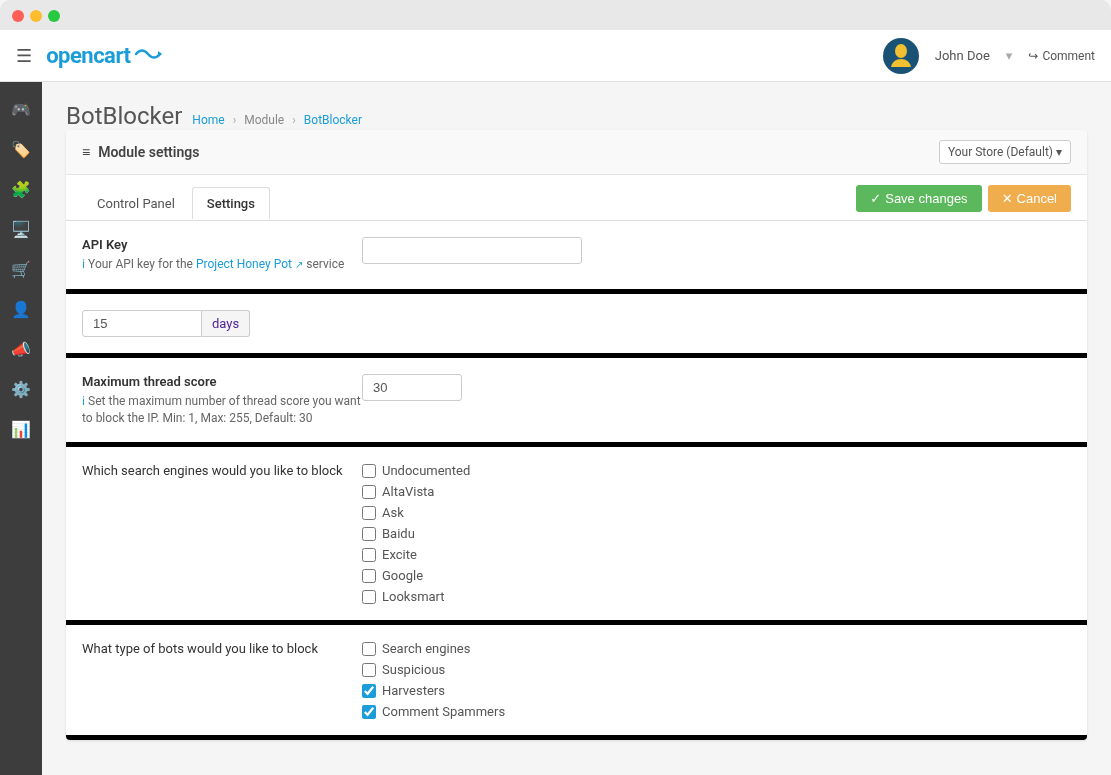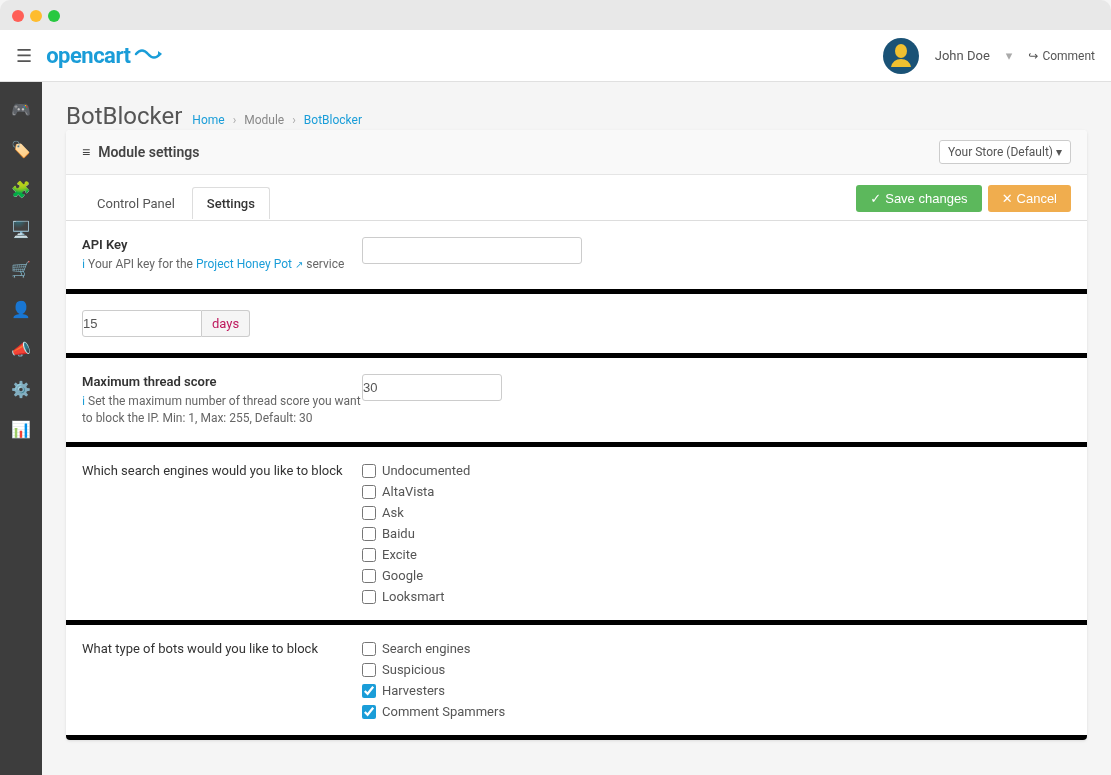--- a/index.html
+++ b/index.html
@@ -264,33 +264,33 @@
     .ext-icon { font-size: 10px; color: #1a9dd8; }
 
     .settings-control {
       display: flex;
       align-items: center;
       gap: 6px;
     }
     .form-input {
       border: 1px solid #ccc;
       border-radius: 3px;
-      padding: 5px 0;
+      padding: 5px 10px;
       font-size: 13px;
       color: #555;
       outline: none;
     }
     .input-addon {
       background: #f5f5f5;
       border: 1px solid #ccc;
       border-left: none;
       border-radius: 0 3px 3px 0;
       padding: 5px 10px;
       font-size: 13px;
-      color: #be185d;
+      color: #4c1d95;
     }
     .input-with-addon {
       display: flex;
     }
     .input-with-addon .form-input {
       border-radius: 3px 0 0 3px;
     }
 
     
     .checkbox-group {
@@ -434,21 +434,21 @@
 
           <div class="settings-row">
             <div class="settings-label">
               <strong>Maximum thread score</strong>
               <span class="hint">
                 <span class="info-icon">ℹ</span>
                 Set the maximum number of thread score you want to block the IP. Min: 1, Max: 255, Default: 30
               </span>
             </div>
             <div class="settings-control">
-              <input type="number" class="form-input" style="width: 140px;" value="30">
+              <input type="number" class="form-input" style="width: 100px;" value="30">
             </div>
           </div>
 
           <div class="settings-row">
             <div class="settings-label">
               <span>Which search engines would you like to block</span>
             </div>
             <div class="checkbox-group">
               <label class="checkbox-item">
                 <input type="checkbox" style="">

